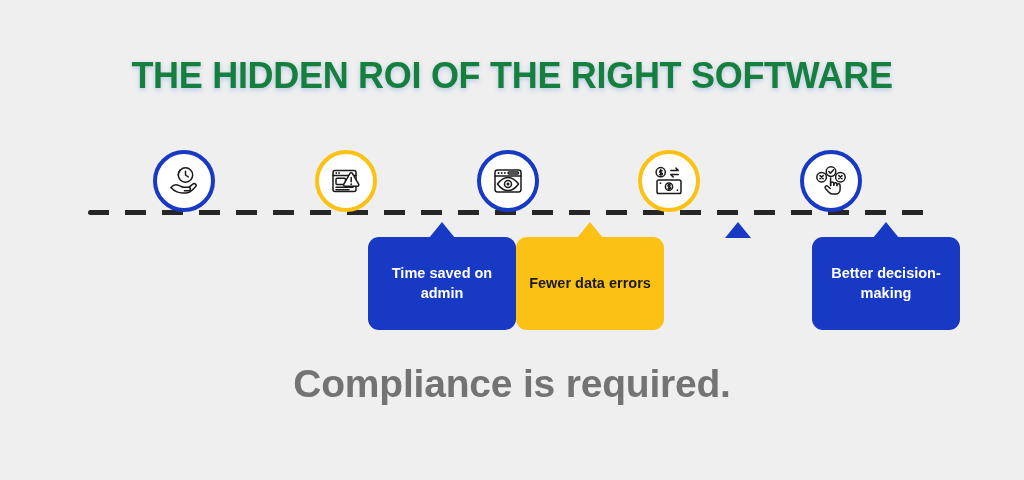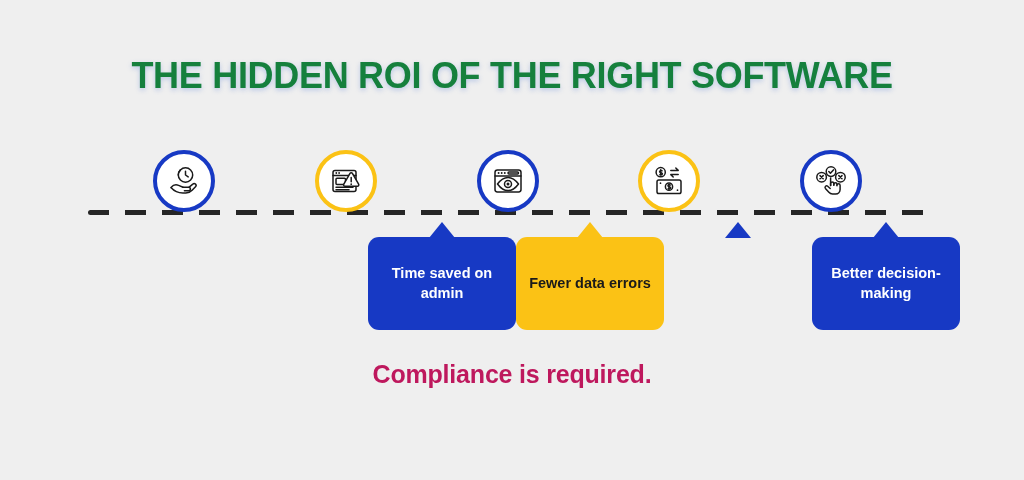--- a/index.html
+++ b/index.html
@@ -134,22 +134,22 @@
     color: #1a1a1a;
   }
 
   
   .tagline {
     position: absolute;
     top: 358px;
     left: 0;
     width: 1024px;
     text-align: center;
-    color: #be185d;
-    font-size: 25px;
+    color: #737373;
+    font-size: 39px;
     font-weight: bold;
     line-height: 1.35;
     letter-spacing: -0.2px;
   }
   .tagline div { white-space: nowrap; }
 </style>
 </head>
 <body>
 
 <div id="infographic">

